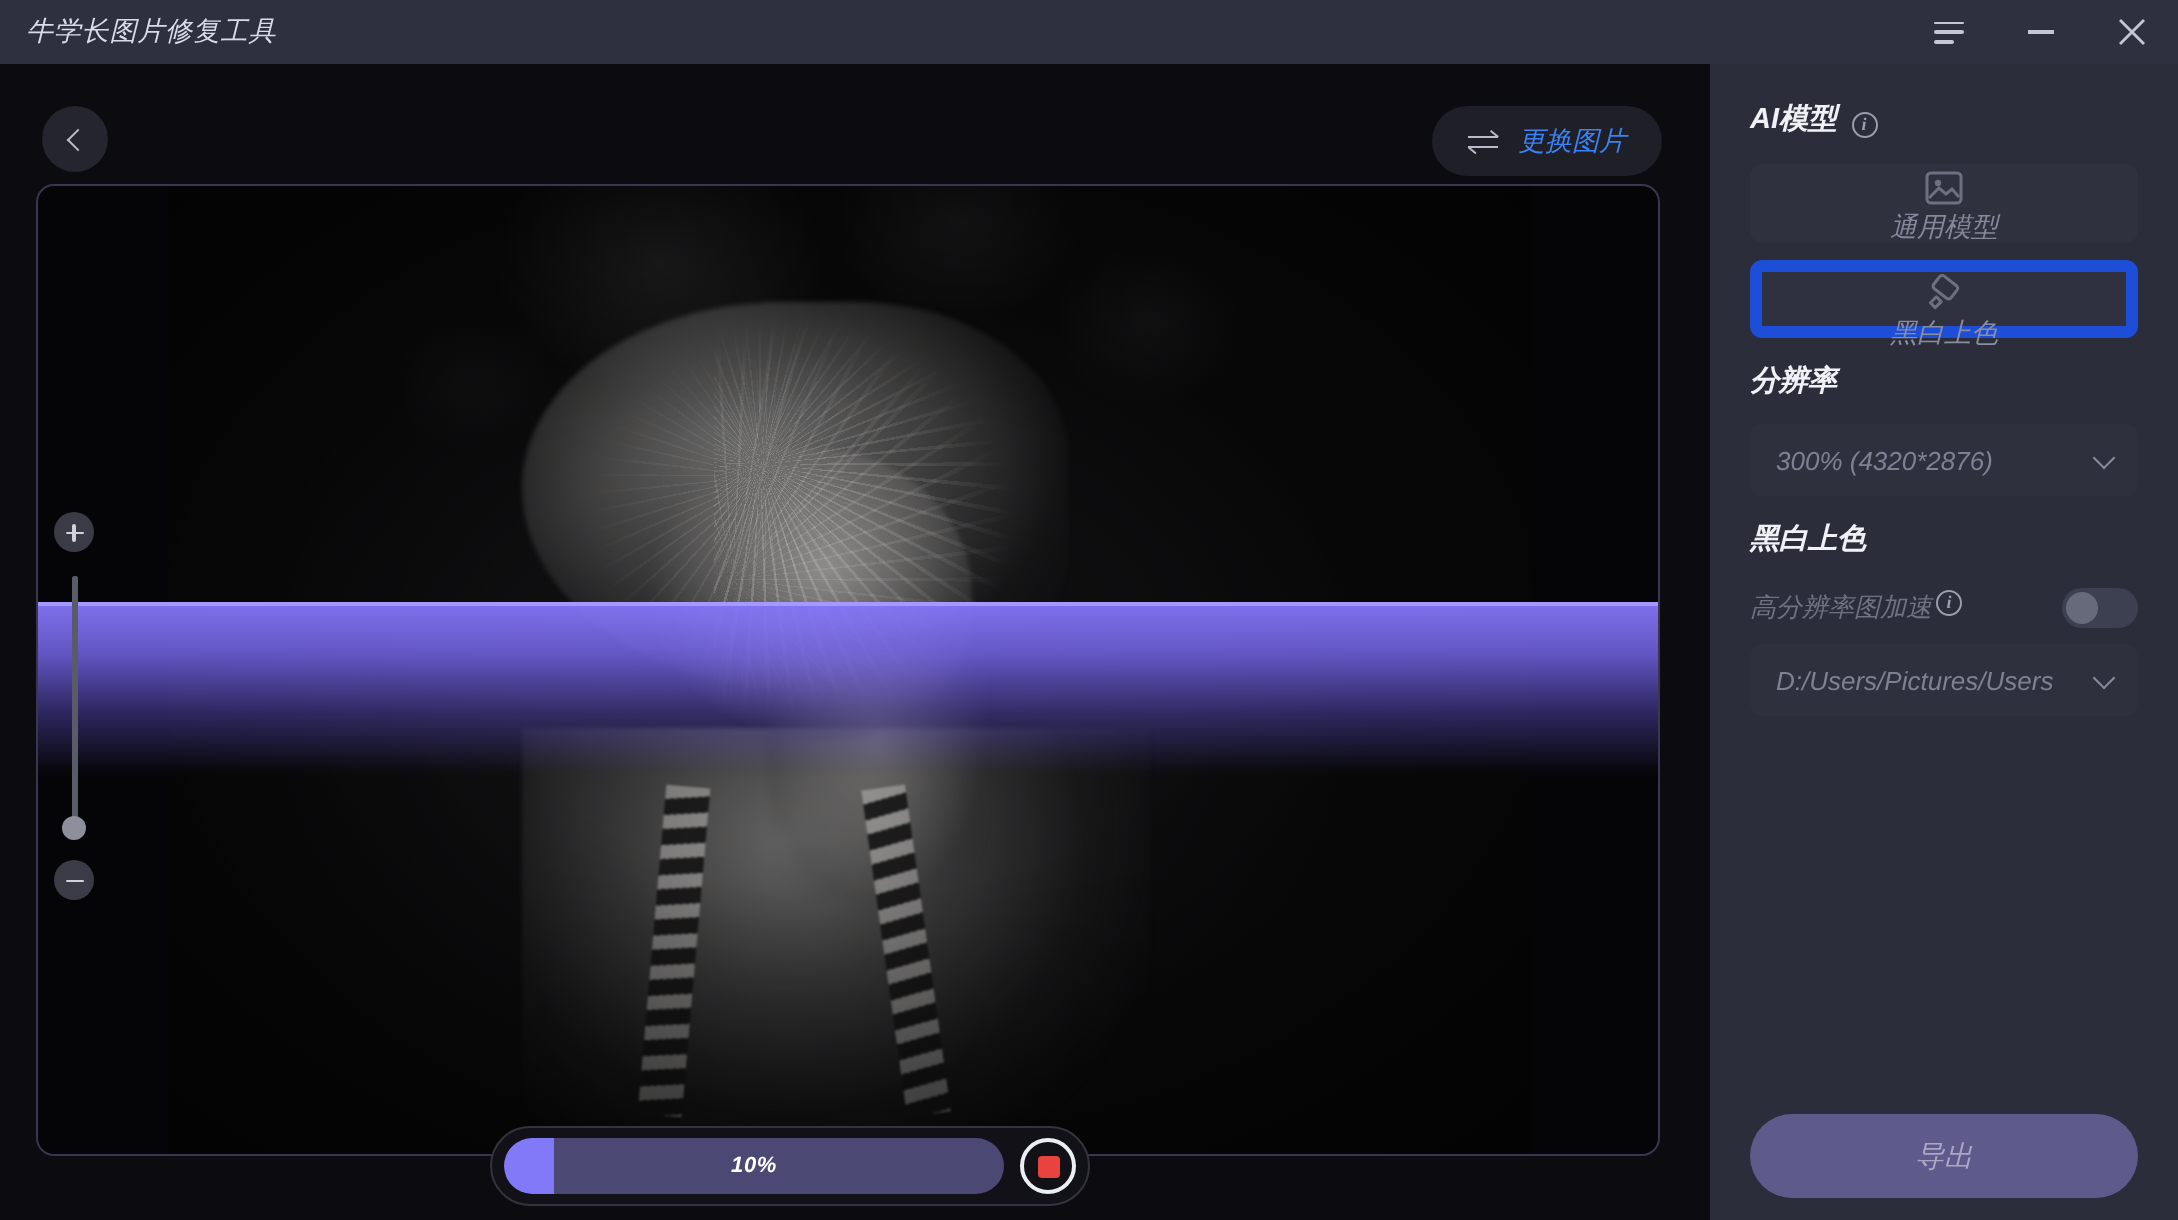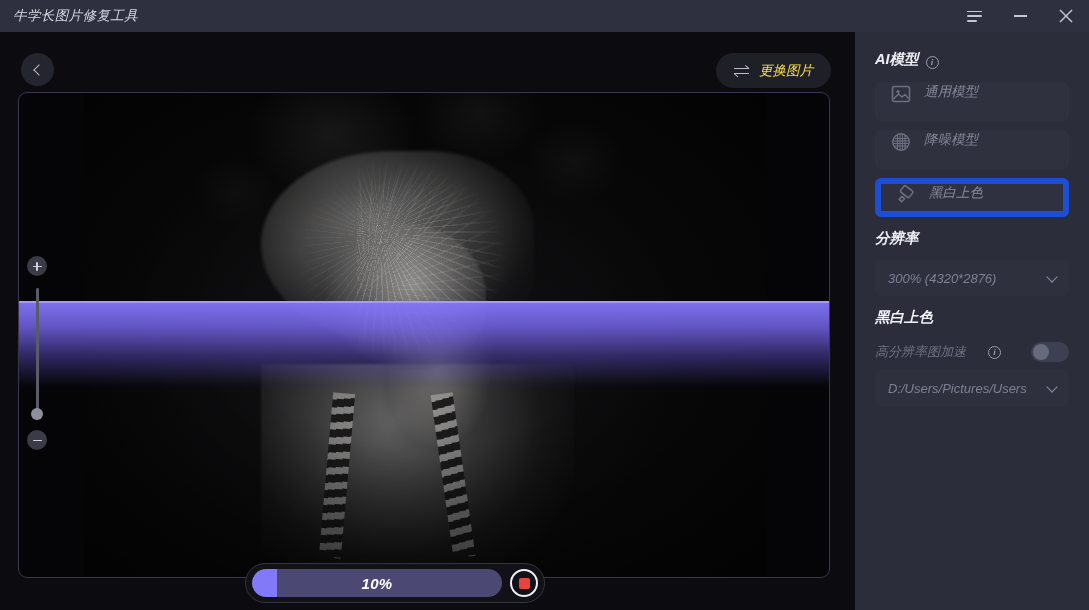--- a/index.html
+++ b/index.html
@@ -38,21 +38,21 @@
   .back-btn {
     position: absolute; left: 21px; top: 21px; width: 33px; height: 33px;
     border-radius: 50%; background: #24252e;
     display: flex; align-items: center; justify-content: center;
   }
   .chev-l { width: 8px; height: 8px; border-left: 1.7px solid #b9bcc9; border-bottom: 1.7px solid #b9bcc9; transform: rotate(45deg); margin-left: 3px; }
   .replace-btn {
     position: absolute; right: 24px; top: 21px; height: 35px; padding: 0 18px;
     background: #1e1f27; border-radius: 18px;
     display: flex; align-items: center; gap: 9px;
-    color: #fde047; font-size: 13.5px;
+    color: #3b82f6; font-size: 13.5px;
   }
   .swap-ico { position: relative; width: 16px; height: 12px; }
   .swap-ico i { position: absolute; left: 0; height: 1.4px; width: 15px; background: #b9bcc9; }
   .swap-ico i:nth-child(1) { top: 3px; }
   .swap-ico i:nth-child(2) { top: 8px; }
   .swap-ico i:nth-child(3) { top: 3px; left: 10px; width: 5px; transform: rotate(40deg); transform-origin: right center; }
   .swap-ico i:nth-child(4) { top: 8px; left: 0px; width: 5px; transform: rotate(40deg); transform-origin: left center; }
 
   .preview {
     position: absolute; left: 18px; top: 60px; width: 812px; height: 486px;
@@ -146,60 +146,61 @@
     position: absolute; left: 245px; bottom: 7px; width: 300px; height: 40px;
     background: #111117; border: 1px solid #34343f; border-radius: 20px;
     display: flex; align-items: center; padding: 0 6px;
   }
   .pbar {
     position: relative; flex: 1; height: 28px; border-radius: 14px;
     background: #4c4874; overflow: hidden;
     display: flex; align-items: center; justify-content: center;
   }
   .pfill { position: absolute; left: 0; top: 0; bottom: 0; width: 10%; background: #8179f8; border-radius: 14px 0 0 14px; }
-  .ptext { position: relative; color: #ffffff; font-size: 15px; font-weight: bold; letter-spacing: .3px; }
+  .ptext { position: relative; color: #ffffff; font-size: 11px; font-weight: bold; letter-spacing: .3px; }
   .stop-btn {
     width: 28px; height: 28px; margin-left: 8px; border-radius: 50%;
     border: 2px solid #eceef5; display: flex; align-items: center; justify-content: center;
   }
   .stop-sq { width: 11px; height: 11px; background: #e8433f; border-radius: 2px; }
 
   
   .panel {
     position: absolute; right: 0; top: 32px; width: 234px; height: 578px;
     background: #2b2d3a; padding: 18px 20px 0 20px;
   }
   .sec-title { color: #f0f1f6; font-size: 14.5px; font-weight: bold; display: flex; align-items: flex-end; gap: 7px; }
   .info-ico {
     width: 13px; height: 13px; border-radius: 50%; border: 1.3px solid #9a9dab;
     color: #9a9dab; font-size: 9px; line-height: 11px; text-align: center; font-weight: bold;
     font-family: "Liberation Serif", serif;
   }
   .models { margin-top: 13px; display: flex; flex-direction: column; gap: 9px; }
   .model-item {
     height: 39px; border-radius: 6px; background: #32344292;
-    display: flex; padding: 0 14px; gap: 12px;
+    display: flex; align-items: center; padding: 0 14px; 
     border: 1px solid transparent;
+    flex-direction: column;
   }
   .model-item.selected { border: 6px solid #1d4ed8; background: #2f3140; }
   .model-label { color: #85879a; font-size: 13.5px; }
   .model-item.selected .model-label { color: #8a8ca0; }
   .m-ico { width: 22px; height: 22px; flex: none; color: #6e7081; }
 
   .sub-title { margin-top: 12px; }
   .select-box {
     margin-top: 12px; height: 36px; border-radius: 6px; background: #32344280;
     display: flex; align-items: center; padding: 0 13px;
     color: #7e8193; font-size: 13px;
   }
   .select-box .val { flex: 1; overflow: hidden; white-space: nowrap; }
   .chev-d { width: 8px; height: 8px; border-right: 1.6px solid #8a8d9d; border-bottom: 1.6px solid #8a8d9d; transform: rotate(45deg); margin-bottom: 3px; }
 
   .row-toggle { margin-top: 15px; display: flex; align-items: center; }
-  .row-label { color: #6f7283; font-size: 13px; display: flex; align-items: center; gap: 22px; }
+  .row-label { color: #6f7283; font-size: 13px; display: flex; gap: 2px; }
   .toggle { margin-left: auto; width: 38px; height: 20px; border-radius: 10px; background: #3d4050; position: relative; }
   .knob { position: absolute; left: 2px; top: 2px; width: 16px; height: 16px; border-radius: 50%; background: #676a7a; }
   .saveto { margin-top: 14px; color: #6f7283; font-size: 13px; }
 
   .export-btn {
     position: absolute; left: 20px; right: 20px; bottom: 11px; height: 42px;
     border-radius: 21px; background: #5f5a8c;
     display: flex; align-items: center; justify-content: center;
     color: #a9a7c4; font-size: 14.5px;
   }
@@ -308,38 +309,20 @@
         <span class="m-ico">
           <svg width="22" height="22" viewBox="0 0 22 22" fill="none" stroke="#6e7081" stroke-width="1.5">
             <rect x="2.5" y="3.5" width="17" height="15" rx="2"></rect>
             <circle cx="8" cy="8.5" r="1.6" fill="#6e7081" stroke="none"></circle>
             <path d="M3.5 16 L8.5 11 L12 14 L15 11.5 L18.5 15.5"></path>
           </svg>
         </span>
         <span class="model-label">通用模型</span>
       </div>
 
-      <div class="model-item">
-        <span class="m-ico">
-          <svg width="22" height="22" viewBox="0 0 22 22" fill="none" stroke="#6e7081" stroke-width="1.4">
-            <circle cx="11" cy="11" r="8.2"></circle>
-            <g stroke-width="1.1">
-              <line x1="4.5" y1="7.5" x2="17.5" y2="7.5"></line>
-              <line x1="3.3" y1="10" x2="18.7" y2="10"></line>
-              <line x1="3.3" y1="12.5" x2="18.7" y2="12.5"></line>
-              <line x1="4.5" y1="15" x2="17.5" y2="15"></line>
-              <line x1="7.5" y1="4" x2="7.5" y2="18"></line>
-              <line x1="10" y1="3" x2="10" y2="19"></line>
-              <line x1="12.5" y1="3" x2="12.5" y2="19"></line>
-              <line x1="15" y1="4" x2="15" y2="18"></line>
-            </g>
-          </svg>
-        </span>
-        <span class="model-label">降噪模型</span>
-      </div>
 
 
       <div class="model-item selected">
         <span class="m-ico">
           <svg width="22" height="22" viewBox="0 0 22 22" fill="none" stroke="#6e7081" stroke-width="1.5" stroke-linejoin="round">
             <rect x="6.2" y="3.6" width="11" height="8" rx="1.6" transform="rotate(38 11.7 7.6)"></rect>
             <path d="M7.2 12.4 L4.2 15.4 L6.6 17.8 L9.6 14.8 Z"></path>
           </svg>
         </span>
         <span class="model-label">黑白上色</span>
@@ -366,14 +349,17 @@
       <span class="toggle">
         <span class="knob"></span>
       </span>
     </div>
 
     <div class="select-box" style="margin-top:8px">
       <span class="val">D:/Users/Pictures/Users</span>
       <span class="chev-d"></span>
     </div>
 
+    <div class="export-btn">
+      <span>导出</span>
+    </div>
   </div>
 </div>
 
 </body></html>

